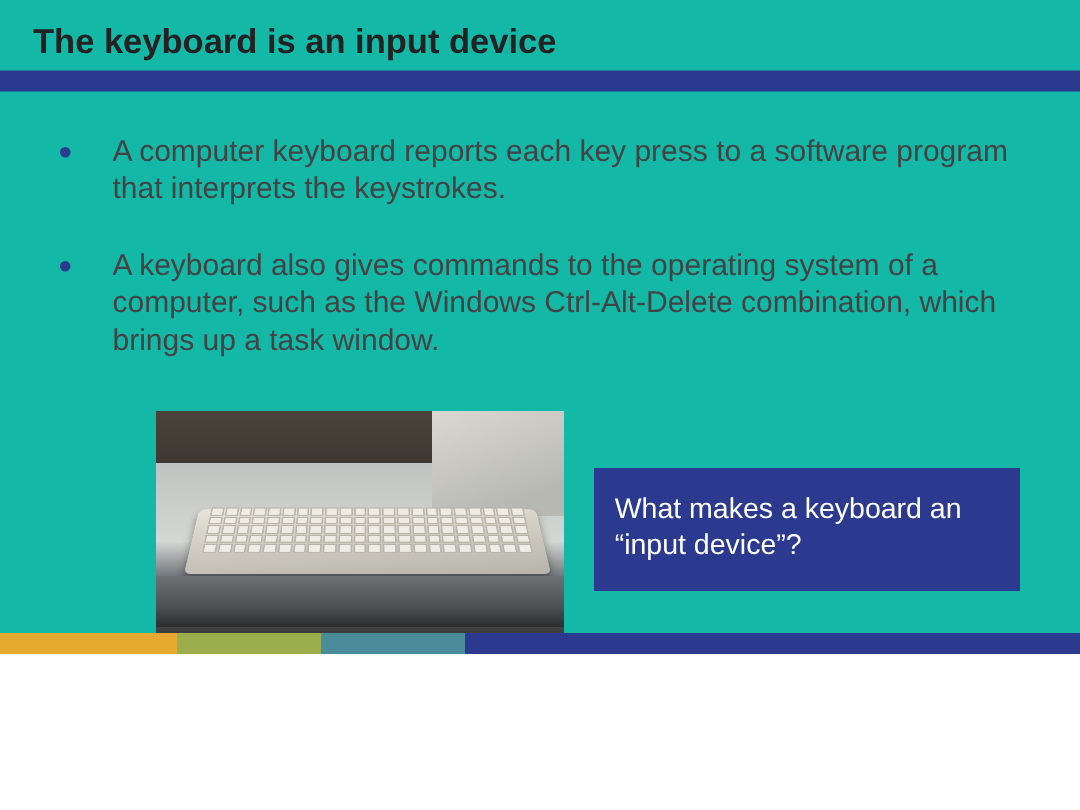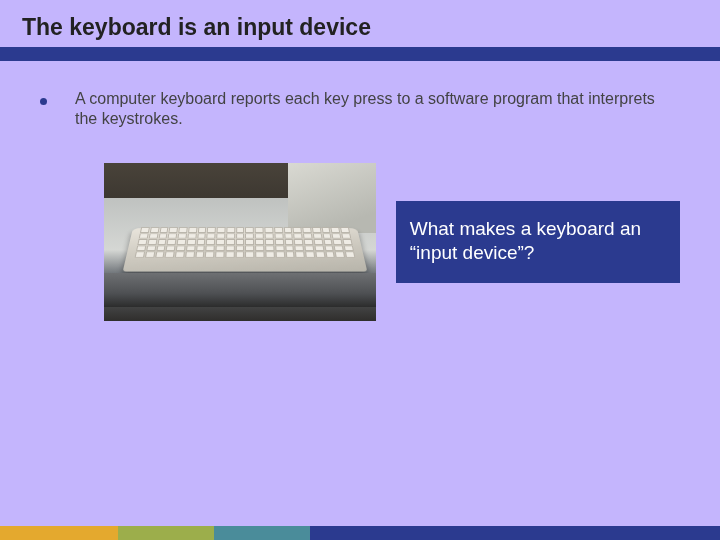--- a/index.html
+++ b/index.html
@@ -1,24 +1,24 @@
 <!DOCTYPE html>
 <html><head>
 <meta charset="utf-8">
 <style>
   * { margin: 0; padding: 0; box-sizing: border-box; }
   html, body { width: 720px; height: 540px; font-family: Verdana, Geneva, sans-serif; background: #fff; overflow: hidden; }
-  .slide { position: relative; width: 720px; height: 540px; background: #c4b5fd; }
+  .slide { position: relative; width: 720px; height: 436px; background: #14b8a6; }
   .title-area { padding: 14px 22px 6px 22px; }
   .title { font-size: 23px; font-weight: bold; color: #222; font-family: Arial, Helvetica, sans-serif; }
   .title-bar { height: 14px; background: #2b3a8f; width: 100%; }
   .content { padding: 28px 40px 0 40px; }
   .bullet-row { display: flex; align-items: flex-start; margin-bottom: 26px; }
   .bullet-dot { width: 7px; height: 7px; border-radius: 50%; background: #2b3a8f; margin-top: 9px; margin-right: 28px; flex-shrink: 0; }
-  .bullet-text { font-size: 16px; color: #434344; line-height: 1.25; }
+  .bullet-text { font-size: 20px; color: #434344; line-height: 1.25; }
   .image-callout { display: flex; align-items: flex-start; padding: 8px 0 0 64px; }
   .kb-image { width: 280px; height: 158px; background: linear-gradient(180deg,#49433a 0%, #3d3831 22%, #bfc2c0 22%, #d5d7d4 55%, #70757a 70%, #2f2e2c 100%); position: relative; overflow: hidden; }
   .kb-board { position: absolute; left: 24px; top: 56px; width: 234px; height: 60px; background: linear-gradient(175deg,#e8e4db 0%, #cfcbc1 50%, #b7b4aa 100%); border-radius: 6px 6px 4px 4px; transform: perspective(480px) rotateX(44deg); box-shadow: 0 4px 6px rgba(0,0,0,0.35); }
   .kb-keys { position: absolute; left: 34px; top: 58px; width: 214px; height: 42px; transform: perspective(480px) rotateX(44deg); display: grid; grid-template-rows: repeat(5,1fr); gap: 1px; }
   .kb-keys-row { display: grid; grid-template-columns: repeat(22,1fr); gap: 1px; }
   .kb-key { background: #efece5; border: 0.4px solid #b9b4aa; }
   .kb-tray { position: absolute; left: 0; top: 110px; width: 100%; height: 34px; background: linear-gradient(180deg,#6e7073 0%, #4e5053 60%, #2c2c2c 100%); }
   .kb-monitor { position: absolute; right: 0; top: 0; width: 88px; height: 70px; background: linear-gradient(160deg,#d9d9d2 0%, #b7b8b1 80%); }
   .callout { margin-left: 20px; margin-top: 38px; width: 292px; background: #2b3a8f; color: #fff; font-size: 19px; padding: 16px 14px 18px 14px; line-height: 1.25; }
   .footer { position: absolute; left: 0; right: 0; bottom: 0; height: 14px; display: flex; }
@@ -37,20 +37,24 @@
   </div>
   <div class="title-bar"></div>
 
   <div class="content">
 
     <div class="bullet-row">
       <div class="bullet-dot"></div>
       <div class="bullet-text">A computer keyboard reports each key press to a software program that interprets the keystrokes.</div>
     </div>
 
+    <div class="bullet-row">
+      <div class="bullet-dot"></div>
+      <div class="bullet-text">A keyboard also gives commands to the operating system of a computer, such as the Windows Ctrl-Alt-Delete combination, which brings up a task window.</div>
+    </div>
 
     <div class="image-callout">
       <div class="kb-image" aria-label="Photograph of a beige computer keyboard on a pull-out tray">
         <div class="kb-monitor"></div>
         <div class="kb-board"></div>
         <div class="kb-keys">
           <div class="kb-keys-row">
               <div class="kb-key"></div>
               <div class="kb-key"></div>
               <div class="kb-key"></div>

